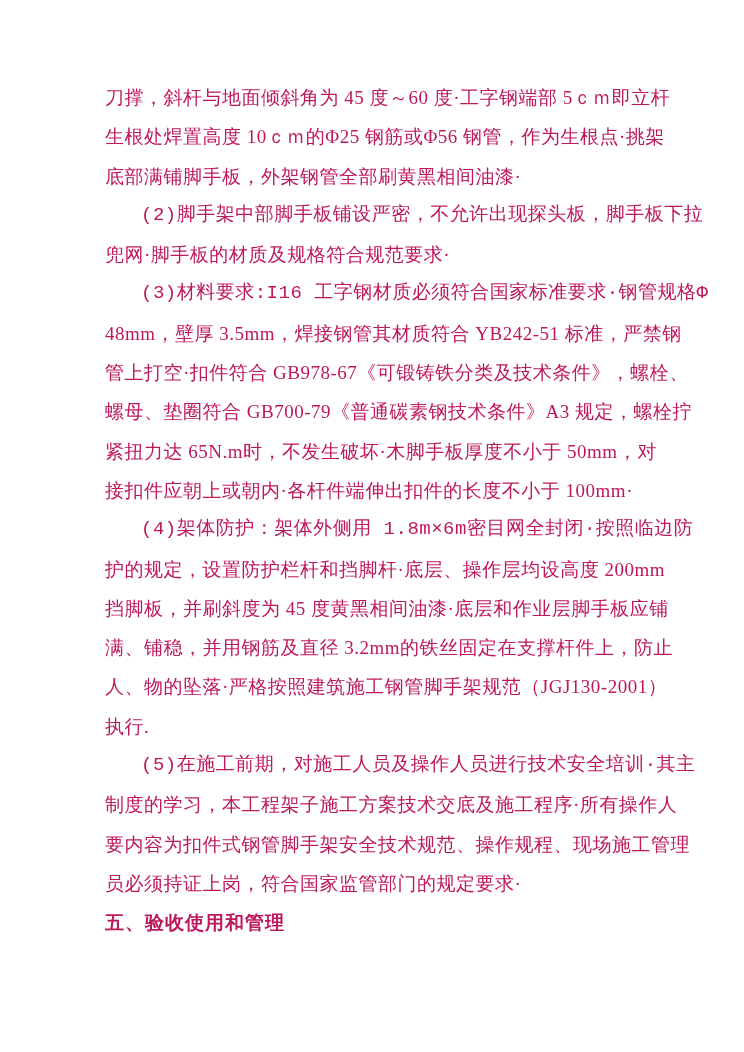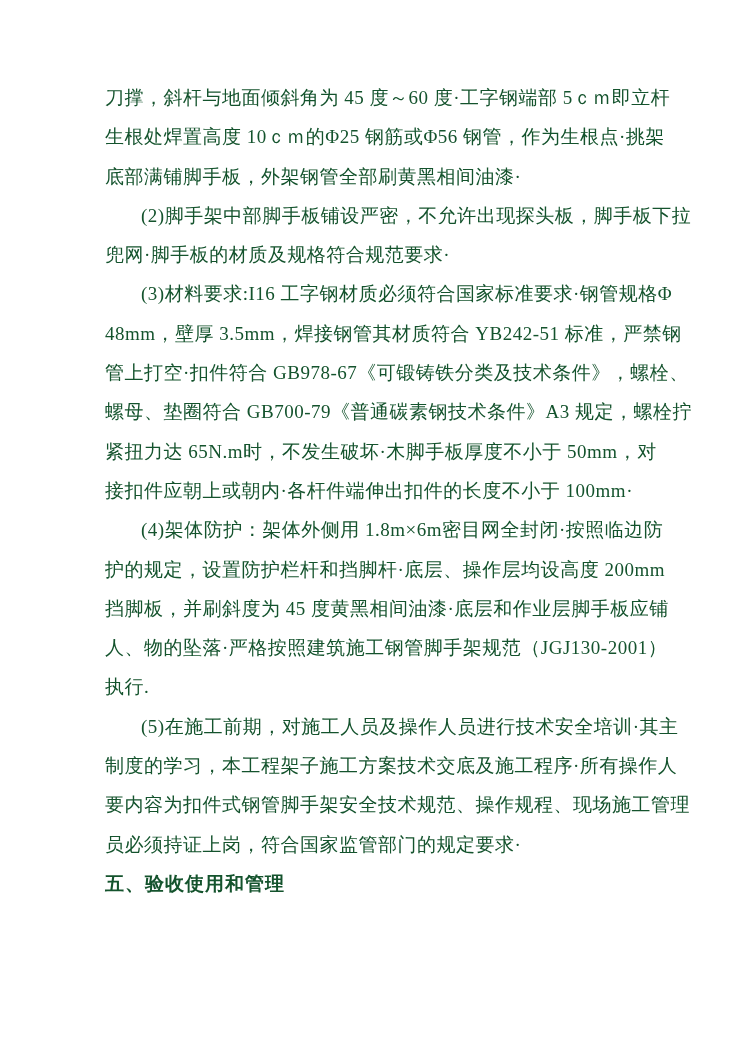--- a/index.html
+++ b/index.html
@@ -30,45 +30,47 @@
     text-align: left;
     text-align-last: left;
     letter-spacing: 0.5px;
   }
   .line.stretch {
     text-align: justify;
     text-align-last: justify;
   }
   .line.indent {
     text-indent: 36px;
+    font-family: Liberation Mono, monospace;
   }
   .line.bold {
     font-weight: bold;
     letter-spacing: 1px;
   }
 </style>
 </head>
 <body>
 
 <div class="page">
-  <div class="text-block" style="color: #14532d;">
+  <div class="text-block" style="color: #be185d;">
       <div class="line stretch">刀撑，斜杆与地面倾斜角为 45 度～60 度·工字钢端部 5ｃｍ即立杆</div>
       <div class="line stretch">生根处焊置高度 10ｃｍ的Φ25 钢筋或Φ56 钢管，作为生根点·挑架</div>
       <div class="line">底部满铺脚手板，外架钢管全部刷黄黑相间油漆·</div>
       <div class="line indent stretch">(2)脚手架中部脚手板铺设严密，不允许出现探头板，脚手板下拉</div>
       <div class="line">兜网·脚手板的材质及规格符合规范要求·</div>
       <div class="line indent stretch">(3)材料要求:I16 工字钢材质必须符合国家标准要求·钢管规格Φ</div>
       <div class="line stretch">48mm，壁厚 3.5mm，焊接钢管其材质符合 YB242-51 标准，严禁钢</div>
       <div class="line stretch">管上打空·扣件符合 GB978-67《可锻铸铁分类及技术条件》，螺栓、</div>
       <div class="line stretch">螺母、垫圈符合 GB700-79《普通碳素钢技术条件》A3 规定，螺栓拧</div>
       <div class="line stretch">紧扭力达 65N.m时，不发生破坏·木脚手板厚度不小于 50mm，对</div>
       <div class="line">接扣件应朝上或朝内·各杆件端伸出扣件的长度不小于 100mm·</div>
       <div class="line indent stretch">(4)架体防护：架体外侧用 1.8m×6m密目网全封闭·按照临边防</div>
       <div class="line stretch">护的规定，设置防护栏杆和挡脚杆·底层、操作层均设高度 200mm</div>
       <div class="line stretch">挡脚板，并刷斜度为 45 度黄黑相间油漆·底层和作业层脚手板应铺</div>
+      <div class="line stretch">满、铺稳，并用钢筋及直径 3.2mm的铁丝固定在支撑杆件上，防止</div>
       <div class="line stretch">人、物的坠落·严格按照建筑施工钢管脚手架规范（JGJ130-2001）</div>
       <div class="line">执行.</div>
       <div class="line indent stretch">(5)在施工前期，对施工人员及操作人员进行技术安全培训·其主</div>
       <div class="line stretch">制度的学习，本工程架子施工方案技术交底及施工程序·所有操作人</div>
       <div class="line stretch">要内容为扣件式钢管脚手架安全技术规范、操作规程、现场施工管理</div>
       <div class="line">员必须持证上岗，符合国家监管部门的规定要求·</div>
       <div class="line bold">五、验收使用和管理</div>
     </div>
 </div>
 

